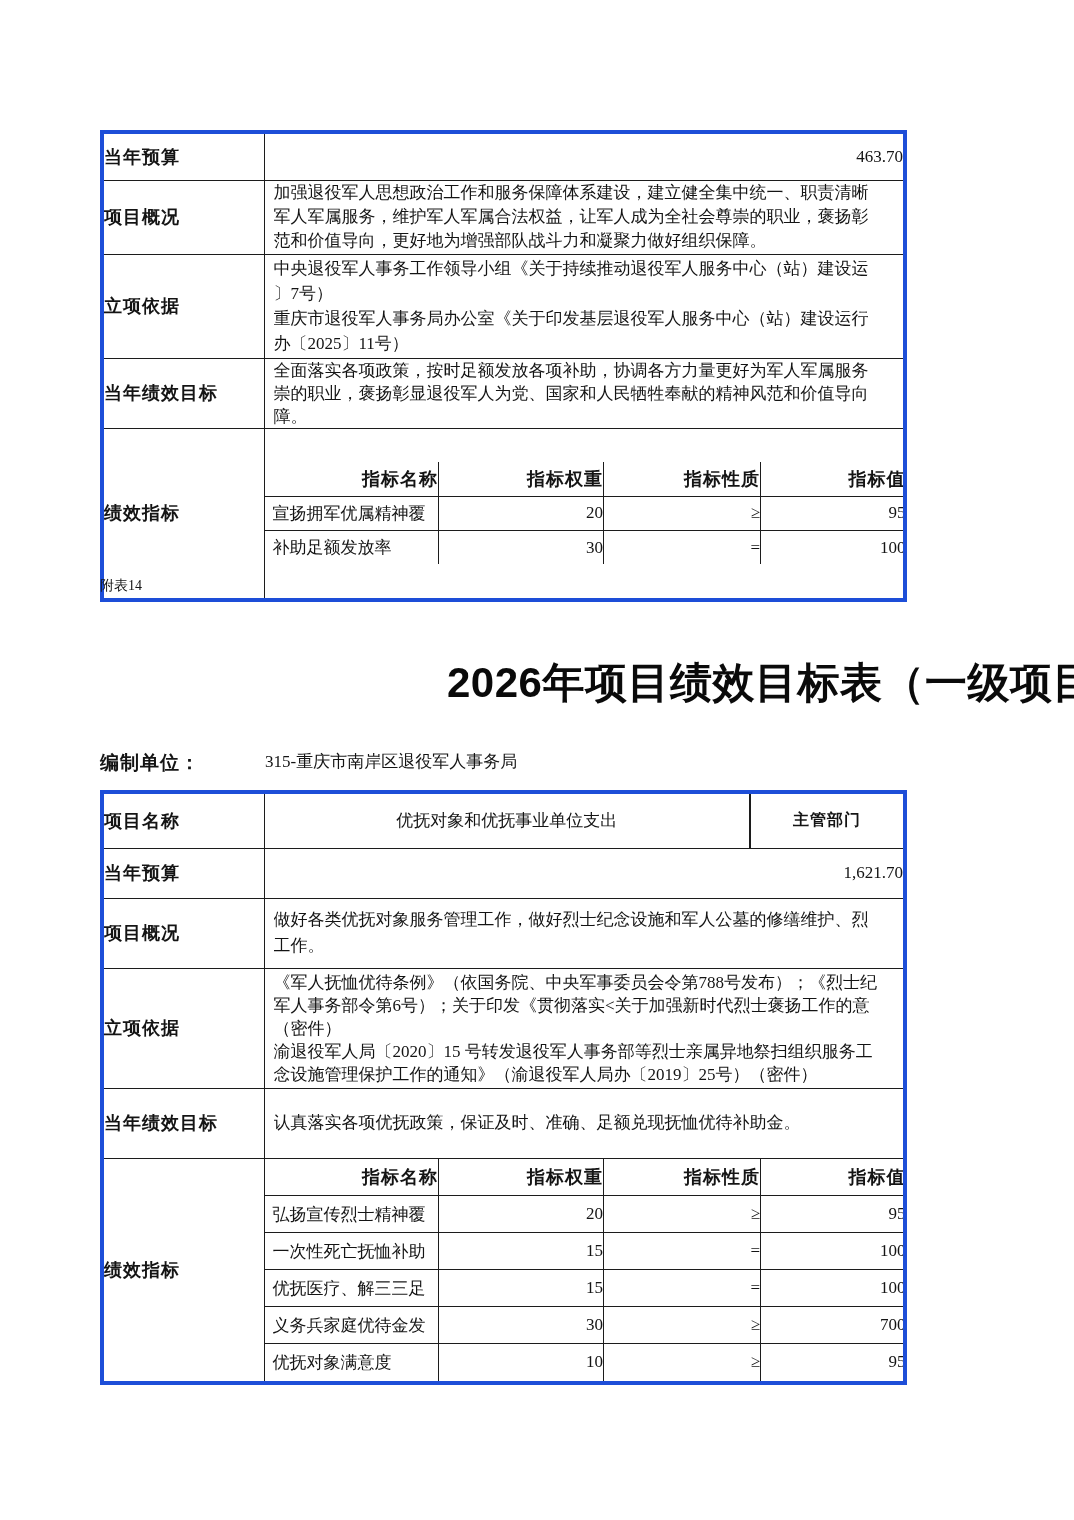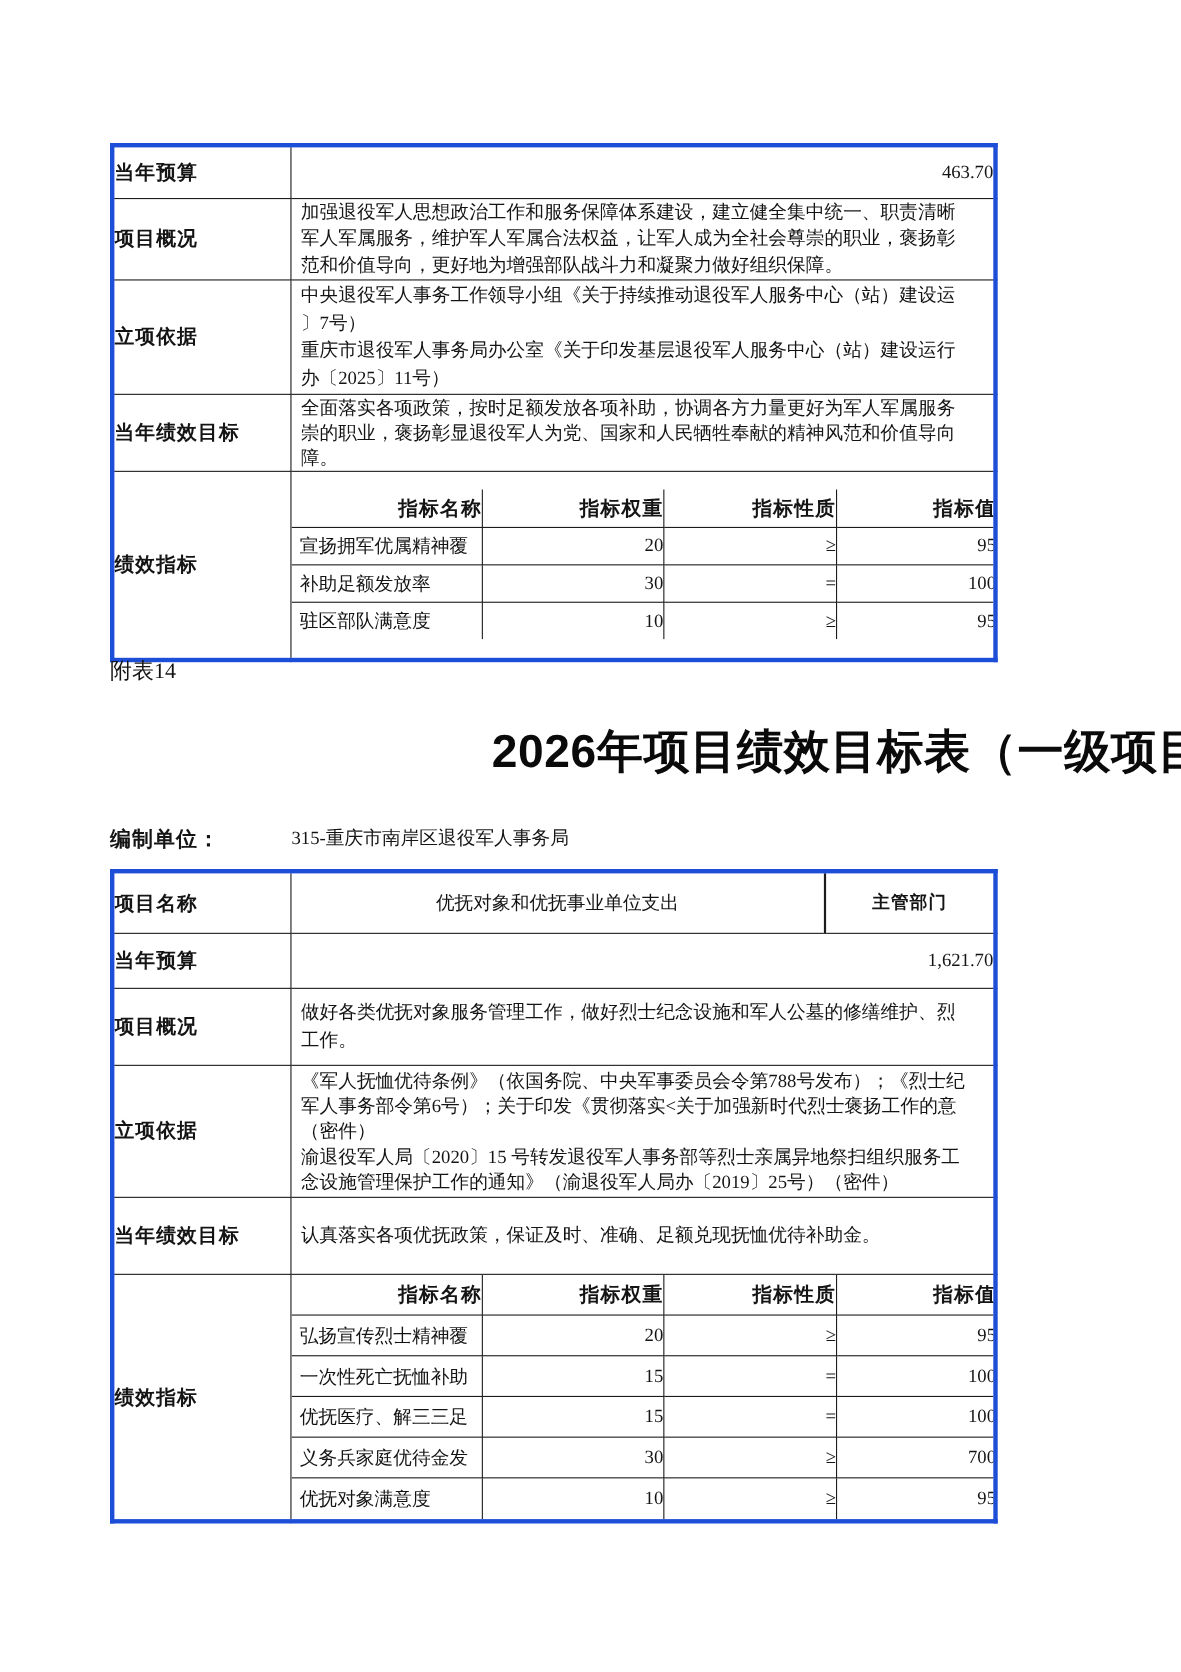--- a/index.html
+++ b/index.html
@@ -43,22 +43,22 @@
   table.inner td.iname { text-align:left; padding-left:8px; white-space:nowrap; }
 
   .name-row td { border-bottom:2px solid #1c1c1c; }
   .pname-val { text-align:center; font-size:17px; white-space:nowrap; }
   .dept-cell {
     border-left:2px solid #1c1c1c !important;
     font-weight:bold; font-size:16px; letter-spacing:1px; text-align:center; white-space:nowrap;
   }
 
   .attachment {
-    position:absolute; left:100px; top:596px;
-    font-size:20px; white-space:nowrap;
+    position:absolute; left:100px; top:577px;
+    font-size:14px; white-space:nowrap;
   }
   .big-title {
     position:absolute; left:447px; top:655px;
     font-family:"Liberation Sans","DejaVu Sans",sans-serif;
     font-weight:bold; font-size:42px; letter-spacing:0.5px; white-space:nowrap; color:#0a0a0a;
   }
   .prepared-label {
     position:absolute; left:100px; top:750px;
     font-weight:bold; font-size:19px; letter-spacing:1px; white-space:nowrap;
   }
@@ -137,26 +137,20 @@
             <td>20</td>
             <td>≥</td>
             <td>95</td>
           </tr>
           <tr style="height:34px">
             <td class="iname">补助足额发放率</td>
             <td>30</td>
             <td>=</td>
             <td>100</td>
           </tr>
-          <tr style="height:34px">
-            <td class="iname">驻区部队满意度</td>
-            <td>10</td>
-            <td>≥</td>
-            <td>95</td>
-          </tr>
         </tbody>
             </table>
       </td>
     </tr>
   </tbody>
     </table>
 
   <div class="attachment">附表14</div>
 
   <div class="big-title">2026年项目绩效目标表（一级项目</div>

